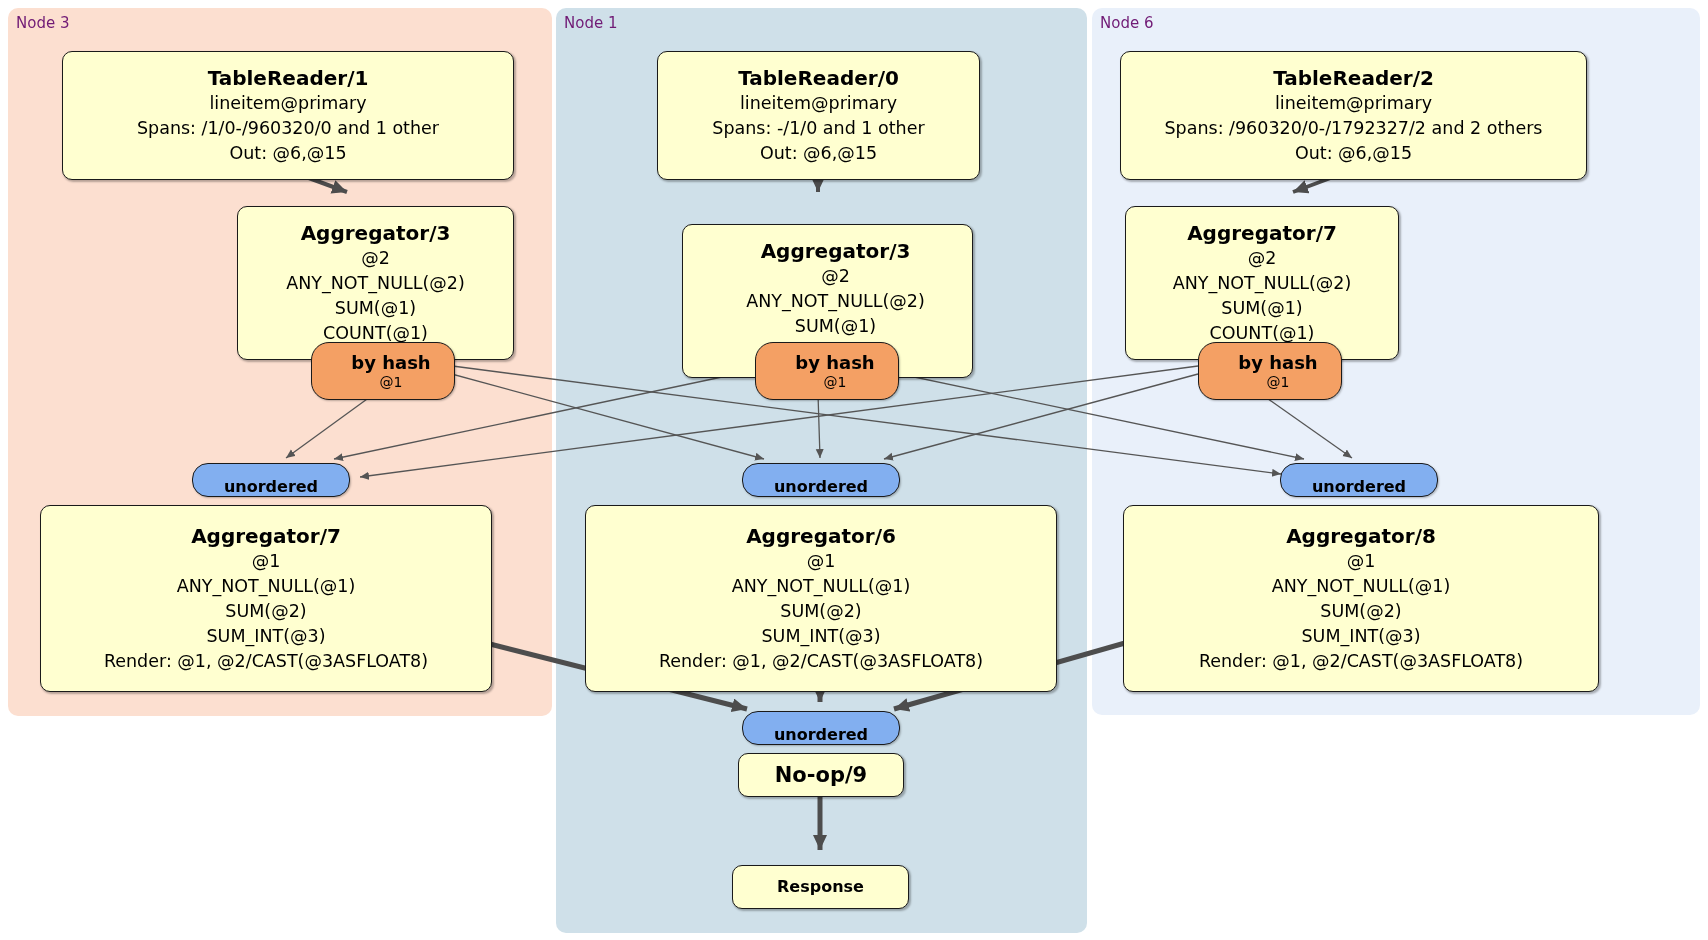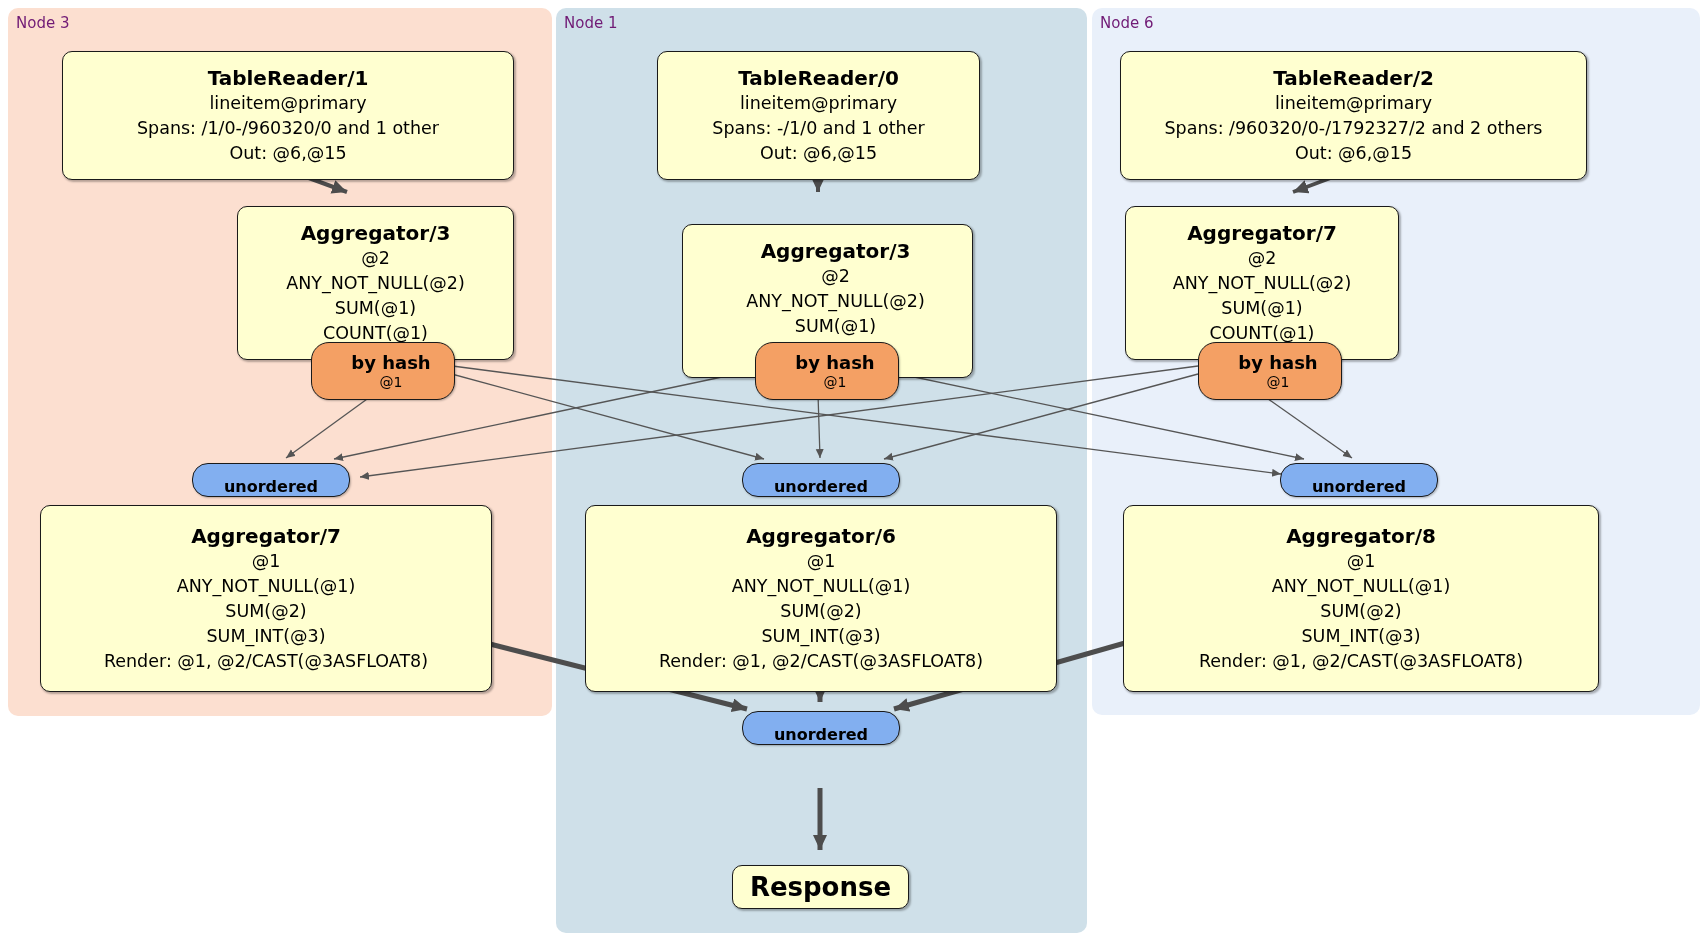--- a/index.html
+++ b/index.html
@@ -160,17 +160,20 @@
     <div class="box-line">@1</div>
     <div class="box-line">ANY_NOT_NULL(@1)</div>
     <div class="box-line">SUM(@2)</div>
     <div class="box-line">SUM_INT(@3)</div>
     <div class="box-line">Render: @1, @2/CAST(@3ASFLOAT8)</div>
   </div>
 
   <div class="pill-sync" style="left:742px;top:711px;">
     <span>unordered</span>
   </div>
+  <div class="box" style="left:738px;top:745px;width:164px;height:42px;">
+    <div class="box-title" style="font-size:21px;">No-op/9</div>
+  </div>
   <div class="box" style="left:732px;top:857px;width:175px;height:42px;">
-    <div class="box-title" style="font-size:26px;">Response</div>
+    <div class="box-title" style="font-size:16px;">Response</div>
   </div>
 
 </div>
 
 </body></html>

